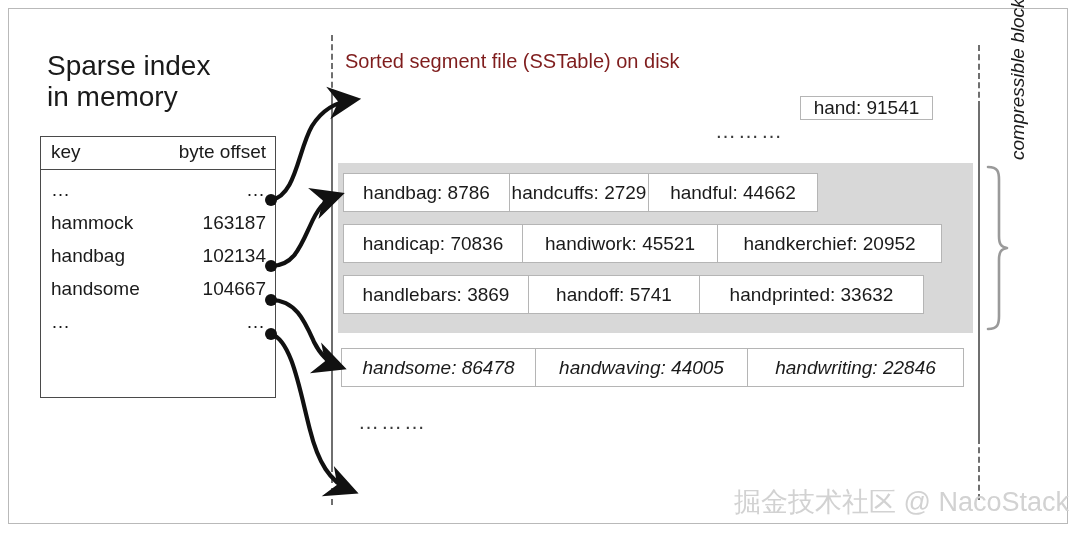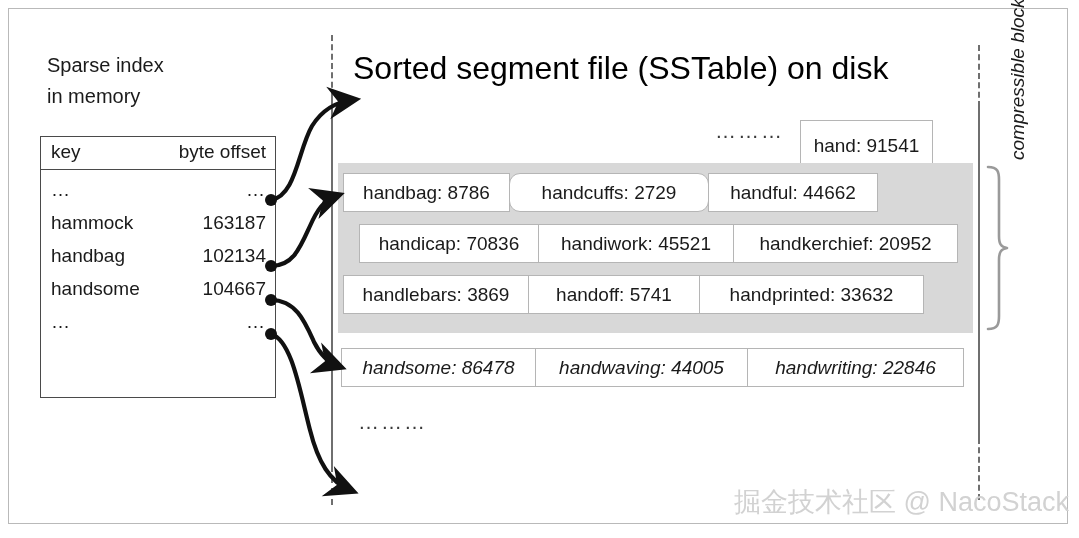--- a/index.html
+++ b/index.html
@@ -26,21 +26,21 @@
     height: 516px;
     border: 1px solid #b9b9b9;
     box-sizing: border-box;
   }
 
   
   .left-title {
     position: absolute;
     left: 47px;
     top: 50px;
-    font-size: 20px;
+    font-size: 28px;
     line-height: 31px;
     color: #1a1a1a;
     white-space: pre-line;
   }
   .index-table {
     position: absolute;
     left: 40px;
     top: 136px;
     width: 236px;
     height: 262px;
@@ -85,24 +85,24 @@
     right: 9px;
     top: 3px;
   }
   .idx-row.dots .k, .idx-row.dots .v {
     letter-spacing: 1px;
   }
 
   
   .right-title {
     position: absolute;
-    left: 353px;
+    left: 345px;
     top: 50px;
-    font-size: 32px;
-    color: #000000;
+    font-size: 20px;
+    color: #7f1d1d;
     white-space: nowrap;
   }
   .vline {
     position: absolute;
     width: 0;
     border-left: 2px solid #6f6f6f;
   }
   .vline.dashed {
     border-left-style: dashed;
   }
@@ -131,23 +131,23 @@
     box-sizing: border-box;
     font-size: 19px;
     color: #1a1a1a;
     display: flex;
     align-items: center;
     justify-content: center;
     white-space: nowrap;
   }
   .hand-box {
     left: 800px;
-    top: 120px;
+    top: 96px;
     width: 133px;
-    height: 52px;
+    height: 24px;
   }
 
   .gray-block {
     position: absolute;
     left: 338px;
     top: 163px;
     width: 635px;
     height: 170px;
     background: #d8d8d8;
   }
@@ -272,24 +272,24 @@
   <div class="vline" style="left:978px; top:105px; height:337px;"></div>
   <div class="vline dashed" style="left:978px; top:438px; height:62px;"></div>
 
   <div class="ellipsis-top">………</div>
 
   <div class="cell hand-box">hand: 91541</div>
 
   <div class="gray-block">
     <div class="seg-row" style="top:10px;text-align:right;">
       <div class="cell-inline" style="left:0; width:167px; margin-left:5px;">handbag: 8786</div>
-      <div class="cell-inline" style="width:200px;border-radius:11px;">handcuffs: 2729</div>
+      <div class="cell-inline" style="width:140px;">handcuffs: 2729</div>
       <div class="cell-inline" style="width:170px;">handful: 44662</div>
     </div>
-    <div class="seg-row" style="top:61px;margin-left:16px;">
+    <div class="seg-row" style="top:61px;">
       <div class="cell-inline" style="width:180px; margin-left:5px;">handicap: 70836</div>
       <div class="cell-inline" style="width:196px;">handiwork: 45521</div>
       <div class="cell-inline" style="width:225px;text-align:right;">handkerchief: 20952</div>
     </div>
     <div class="seg-row" style="top:112px;">
       <div class="cell-inline" style="width:186px; margin-left:5px;">handlebars: 3869</div>
       <div class="cell-inline" style="width:172px;">handoff: 5741</div>
       <div class="cell-inline" style="width:225px;">handprinted: 33632</div>
     </div>
   </div>

